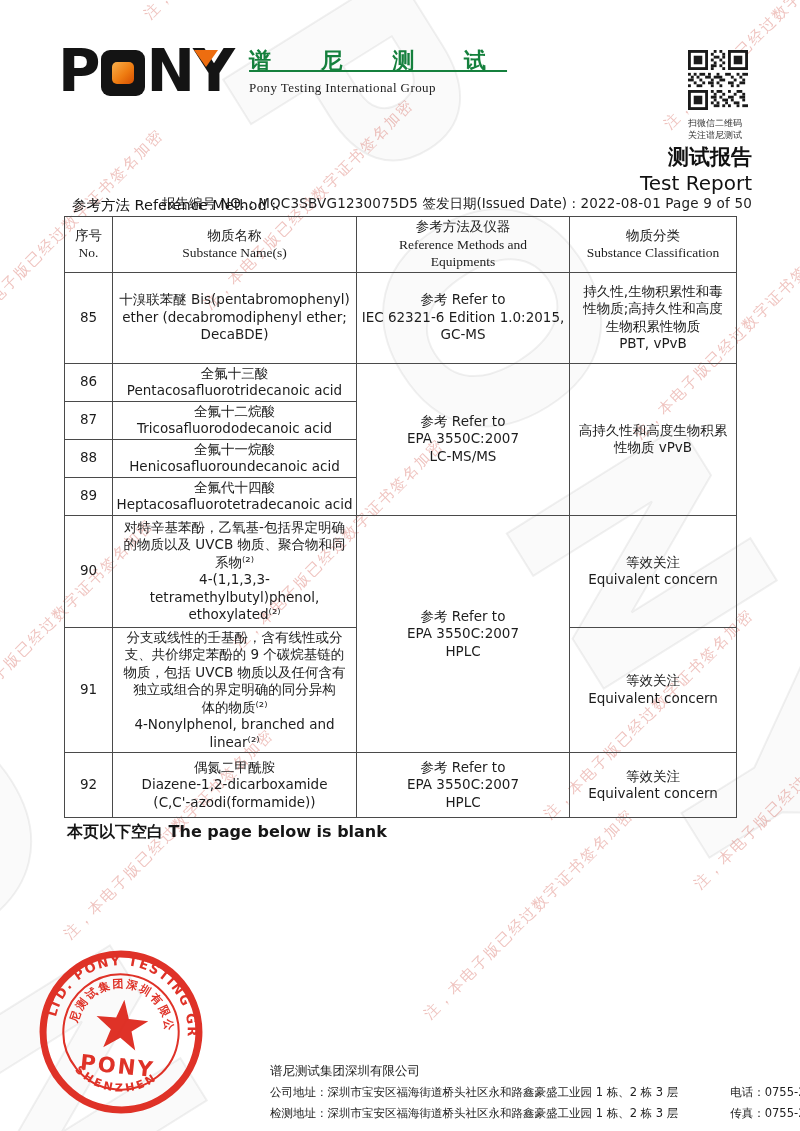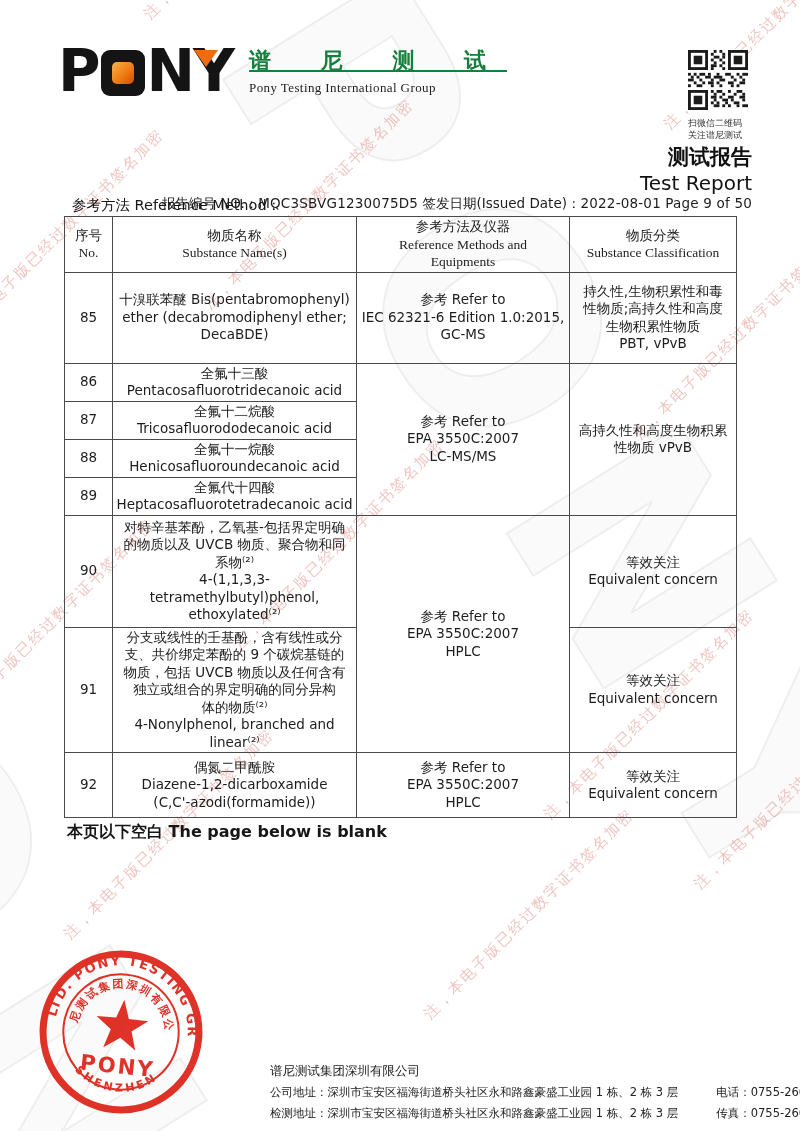--- a/index.html
+++ b/index.html
@@ -51,21 +51,21 @@
   
   .stamp-wrap{position:absolute;left:35px;top:946px;z-index:2;opacity:0.93;}
   .hotline-block{position:absolute;left:52px;top:1055px;width:220px;text-align:center;z-index:3;}
   .hotline{font-size:16px;font-weight:bold;color:#0c0c0c;}
   .website{font-size:15.5px;font-weight:bold;color:#0c0c0c;margin-top:4px;}
   .doc-code{font-size:10.5px;color:#222;margin-top:4px;letter-spacing:0.3px;}
   .foot-right{position:absolute;left:270px;top:1060px;z-index:3;font-size:11.5px;color:#222;
               line-height:21px;}
   .foot-company{font-size:12.5px;margin-bottom:1px;}
   .foot-row{display:flex;white-space:nowrap;}
-  .foot-contact{margin-left:38px;}
+  .foot-contact{margin-left:52px;}
 </style>
 </head>
 <body>
 
 <div class="page">
 
   <div class="wm-brand wm-b1">PONY</div>
   <div class="wm-brand wm-b2">PONY</div>
 
   <div class="wm-red" style="left:140px;top:10px">注，本电子版已经过数字证书签名加密</div>

